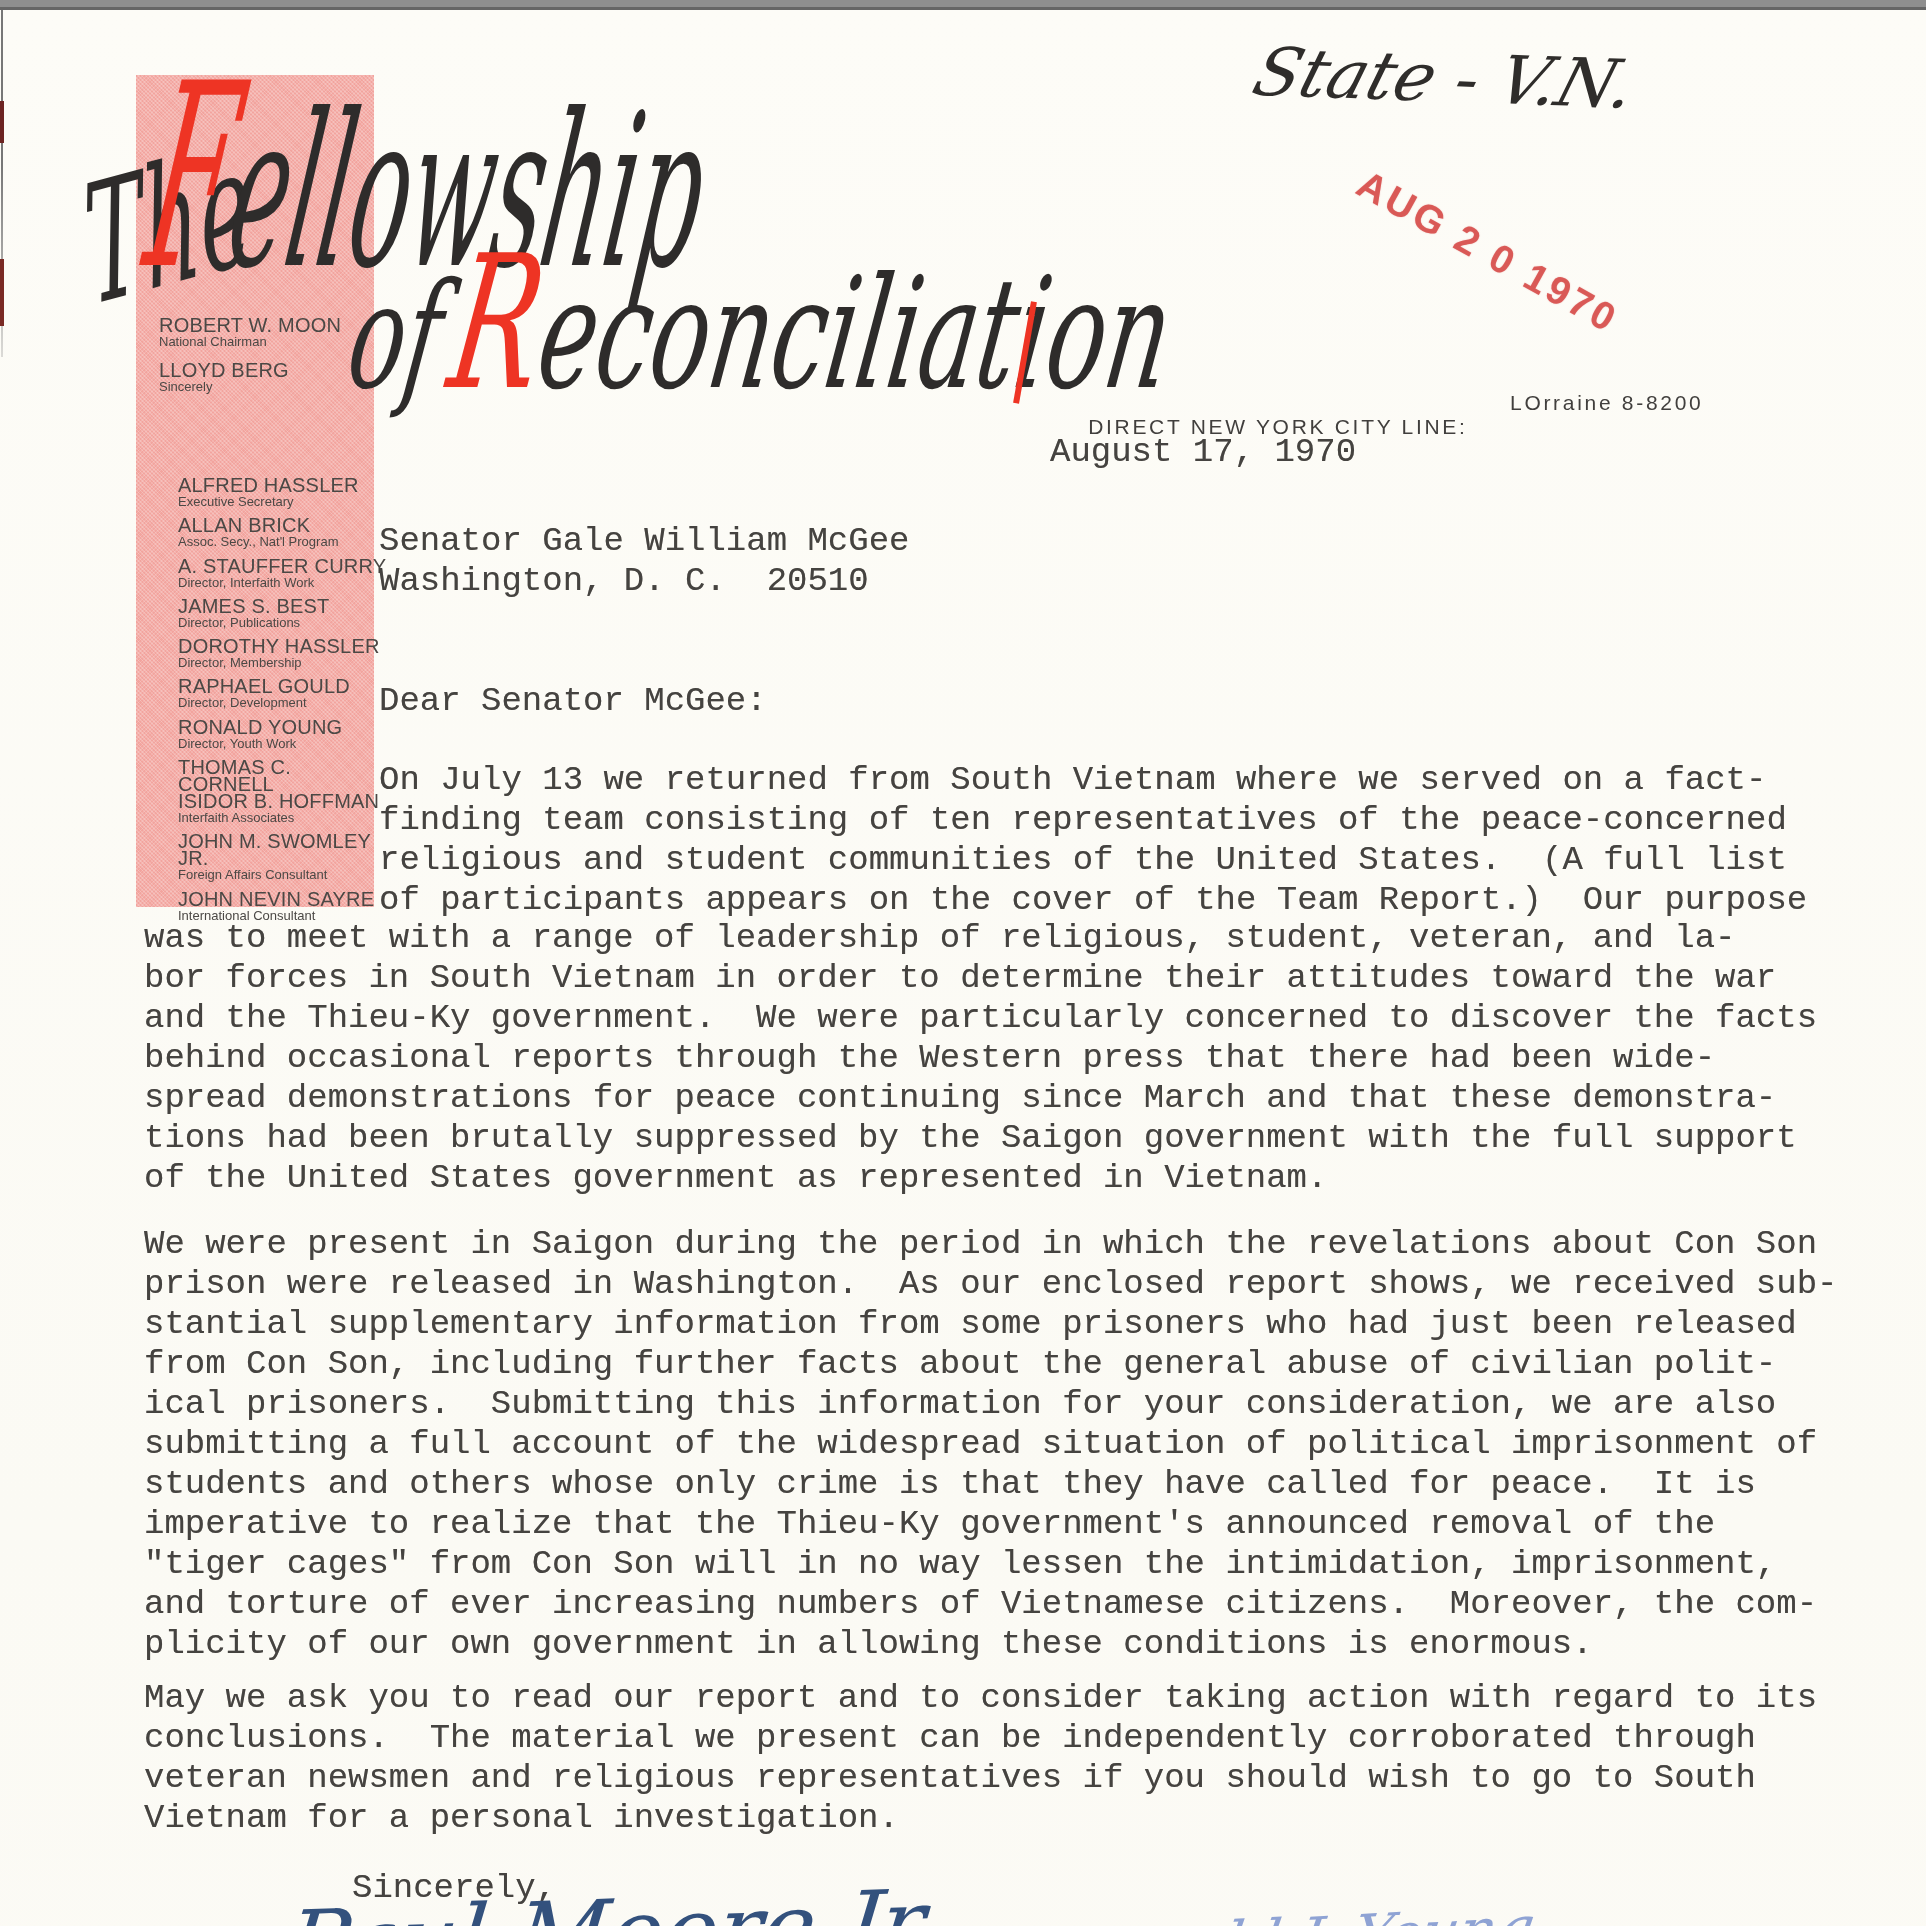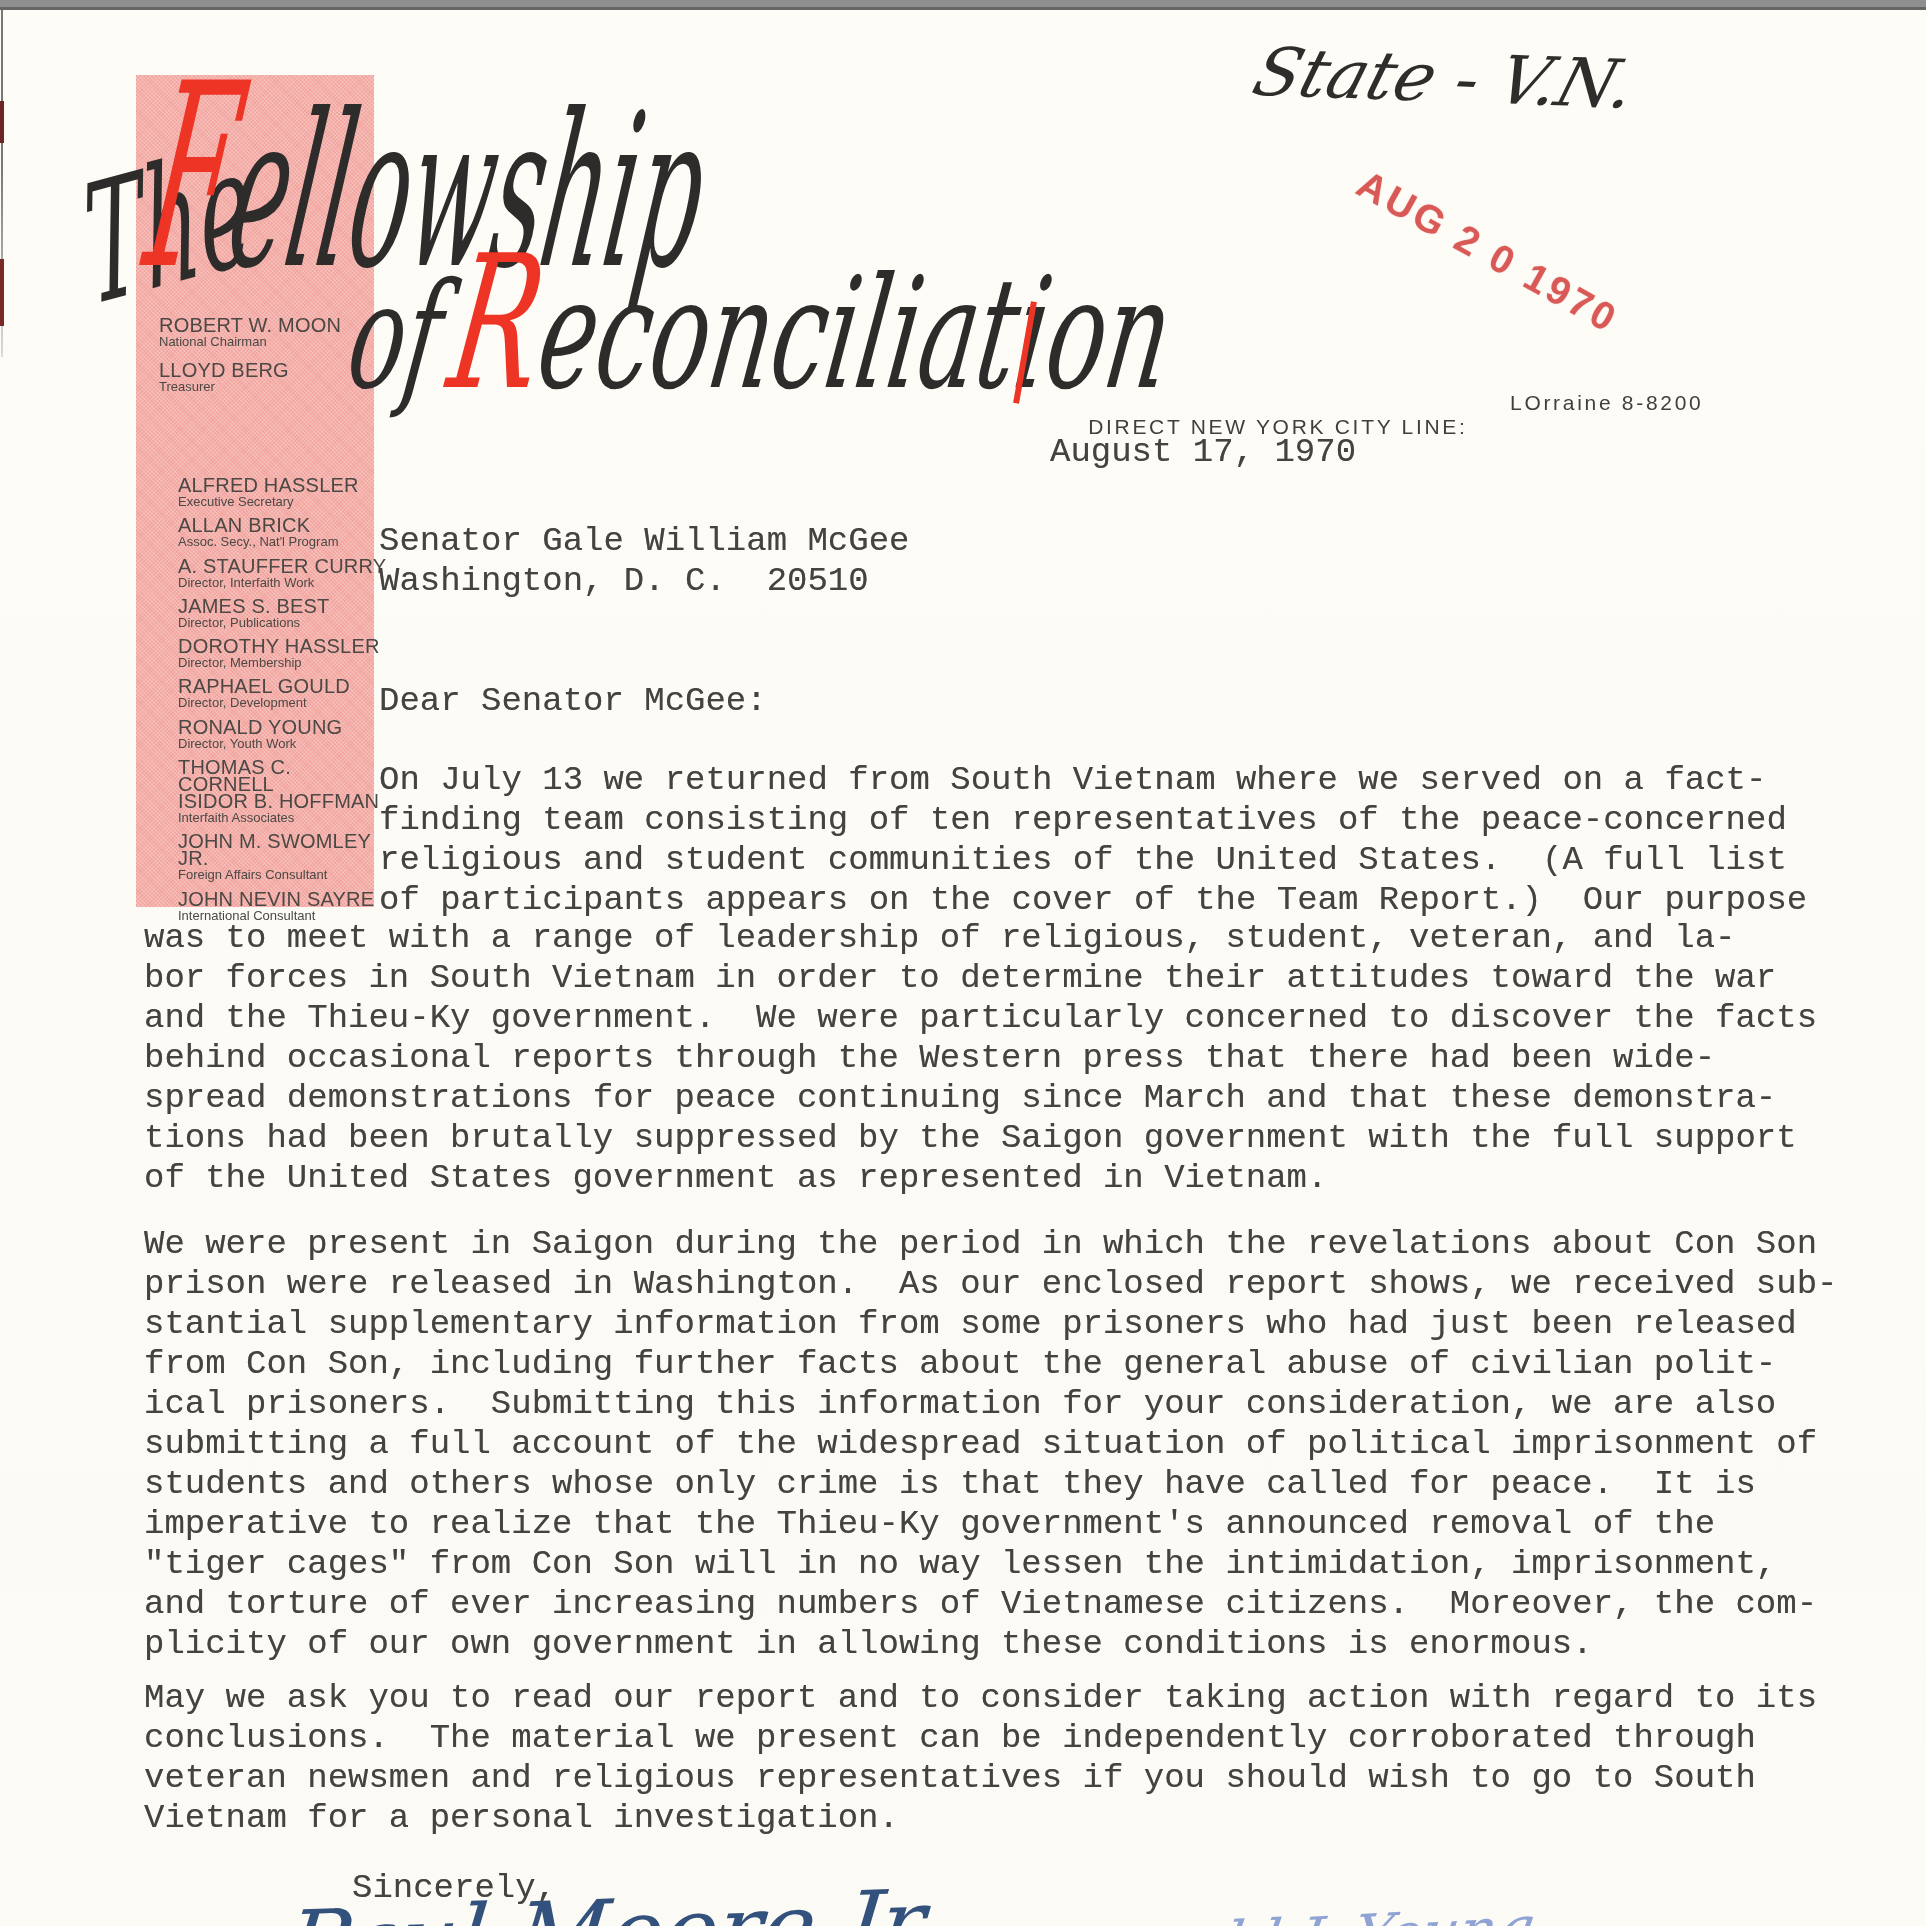--- a/index.html
+++ b/index.html
@@ -106,21 +106,21 @@
 
   <div class="brand-slash"></div>
 
   <div class="officers officers-top">
       <div class="officer">
         <div class="o-name">ROBERT W. MOON</div>
         <div class="o-role">National Chairman</div>
       </div>
       <div class="officer">
         <div class="o-name">LLOYD BERG</div>
-        <div class="o-role">Treasurer</div>
+        <div class="o-role">Sincerely</div>
       </div>
     </div>
   <div class="officers officers-main">
       <div class="officer">
         <div class="o-name">ALFRED HASSLER</div>
         <div class="o-role">Executive Secretary</div>
       </div>
       <div class="officer">
         <div class="o-name">ALLAN BRICK</div>
         <div class="o-role">Assoc. Secy., Nat'l Program</div>

